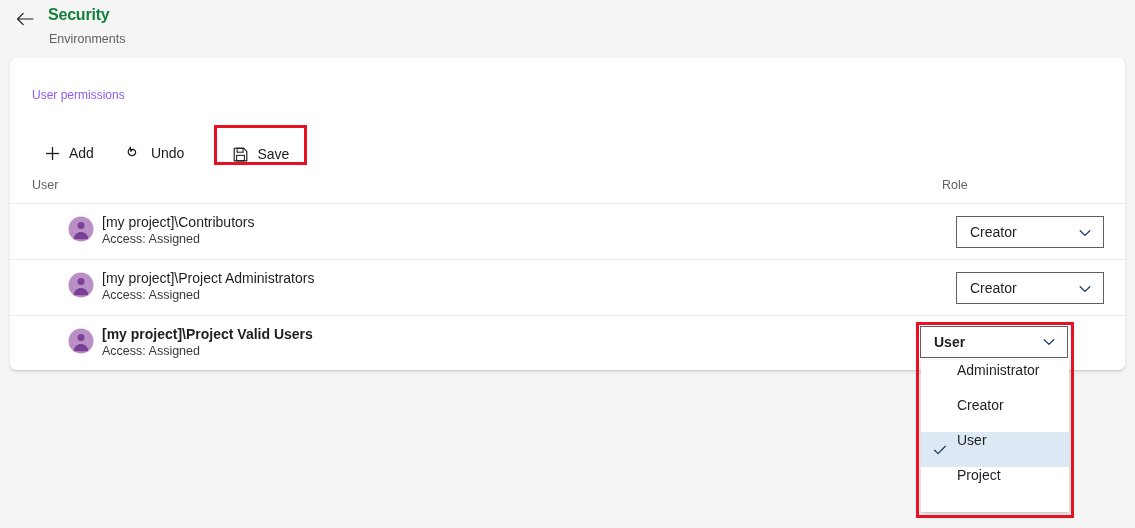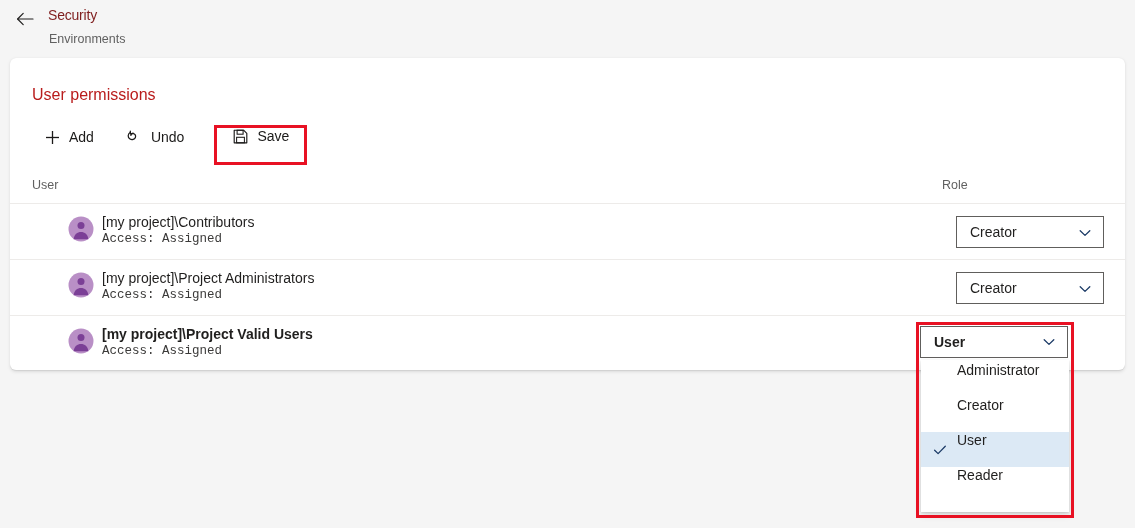--- a/index.html
+++ b/index.html
@@ -34,24 +34,24 @@
     display: flex;
     align-items: center;
     justify-content: center;
     cursor: pointer;
     color: #201f1e;
   }
   .page-title {
     position: absolute;
     left: 48px;
     top: 2px;
-    font-size: 14px;
-    font-weight: 400;
+    font-size: 16px;
+    font-weight: 700;
     letter-spacing: -0.2px;
-    color: #7f1d1d;
+    color: #15803d;
     line-height: 26px;
   }
   .page-subtitle {
     position: absolute;
     left: 49px;
     top: 31px;
     font-size: 12.5px;
     color: #616161;
     line-height: 16px;
   }
@@ -65,37 +65,37 @@
     height: 312px;
     background: #ffffff;
     border-radius: 6px;
     box-shadow: 0 1.2px 3.6px rgba(0,0,0,0.10), 0 0.3px 0.9px rgba(0,0,0,0.07);
     overflow: visible;
   }
   .card-title {
     position: absolute;
     left: 22px;
     top: 26px;
-    font-size: 16px;
-    color: #b91c1c;
+    font-size: 12px;
+    color: #8b5cf6;
     line-height: 22px;
   }
 
   
   .toolbar {
     position: absolute;
     left: 22px;
     top: 68px;
     height: 38px;
     display: flex;
     align-items: center;
   }
   .tb-btn {
     display: flex;
-    align-items: flex-start;
+    align-items: flex-end;
     height: 32px;
     padding: 0 12px;
     margin-right: 8px;
     font-size: 14px;
     color: #1b1a19;
     background: transparent;
     border: none;
     cursor: pointer;
     font-family: "Liberation Sans", sans-serif;
     white-space: nowrap;
@@ -181,21 +181,20 @@
     font-weight: 700;
   }
   .row-sub {
     position: absolute;
     left: 54px;
     top: 27px;
     font-size: 12.5px;
     color: #3b3a39;
     line-height: 17px;
     white-space: nowrap;
-    font-family: Liberation Mono, monospace;
   }
 
   .role-select {
     position: absolute;
     left: 908px;
     top: 12px;
     width: 148px;
     height: 32px;
     border: 1px solid #605e5c;
     background: #ffffff;
@@ -453,21 +452,21 @@
   </div>
   <div class="dd-item checked">
     <span class="dd-check">
       <svg width="14" height="14" viewBox="0 0 14 14">
         <path d="M1.6 7.2 L5.1 10.6 L12.3 3.2" fill="none" stroke="currentColor" stroke-width="1.25" stroke-linecap="round" stroke-linejoin="round"></path>
       </svg>
     </span>
     <span>User</span>
   </div>
   <div class="dd-item">
-    <span>Reader</span>
+    <span>Project</span>
   </div>
 </div>
 
 <div class="active-select-overlay">
   <span class="sel-text">User</span>
   <span class="sel-chev">
     <svg width="14" height="14" viewBox="0 0 14 14">
       <path d="M2.2 4.8 L7 9.4 L11.8 4.8" fill="none" stroke="currentColor" stroke-width="1.3" stroke-linecap="round" stroke-linejoin="round"></path>
     </svg>
   </span>

